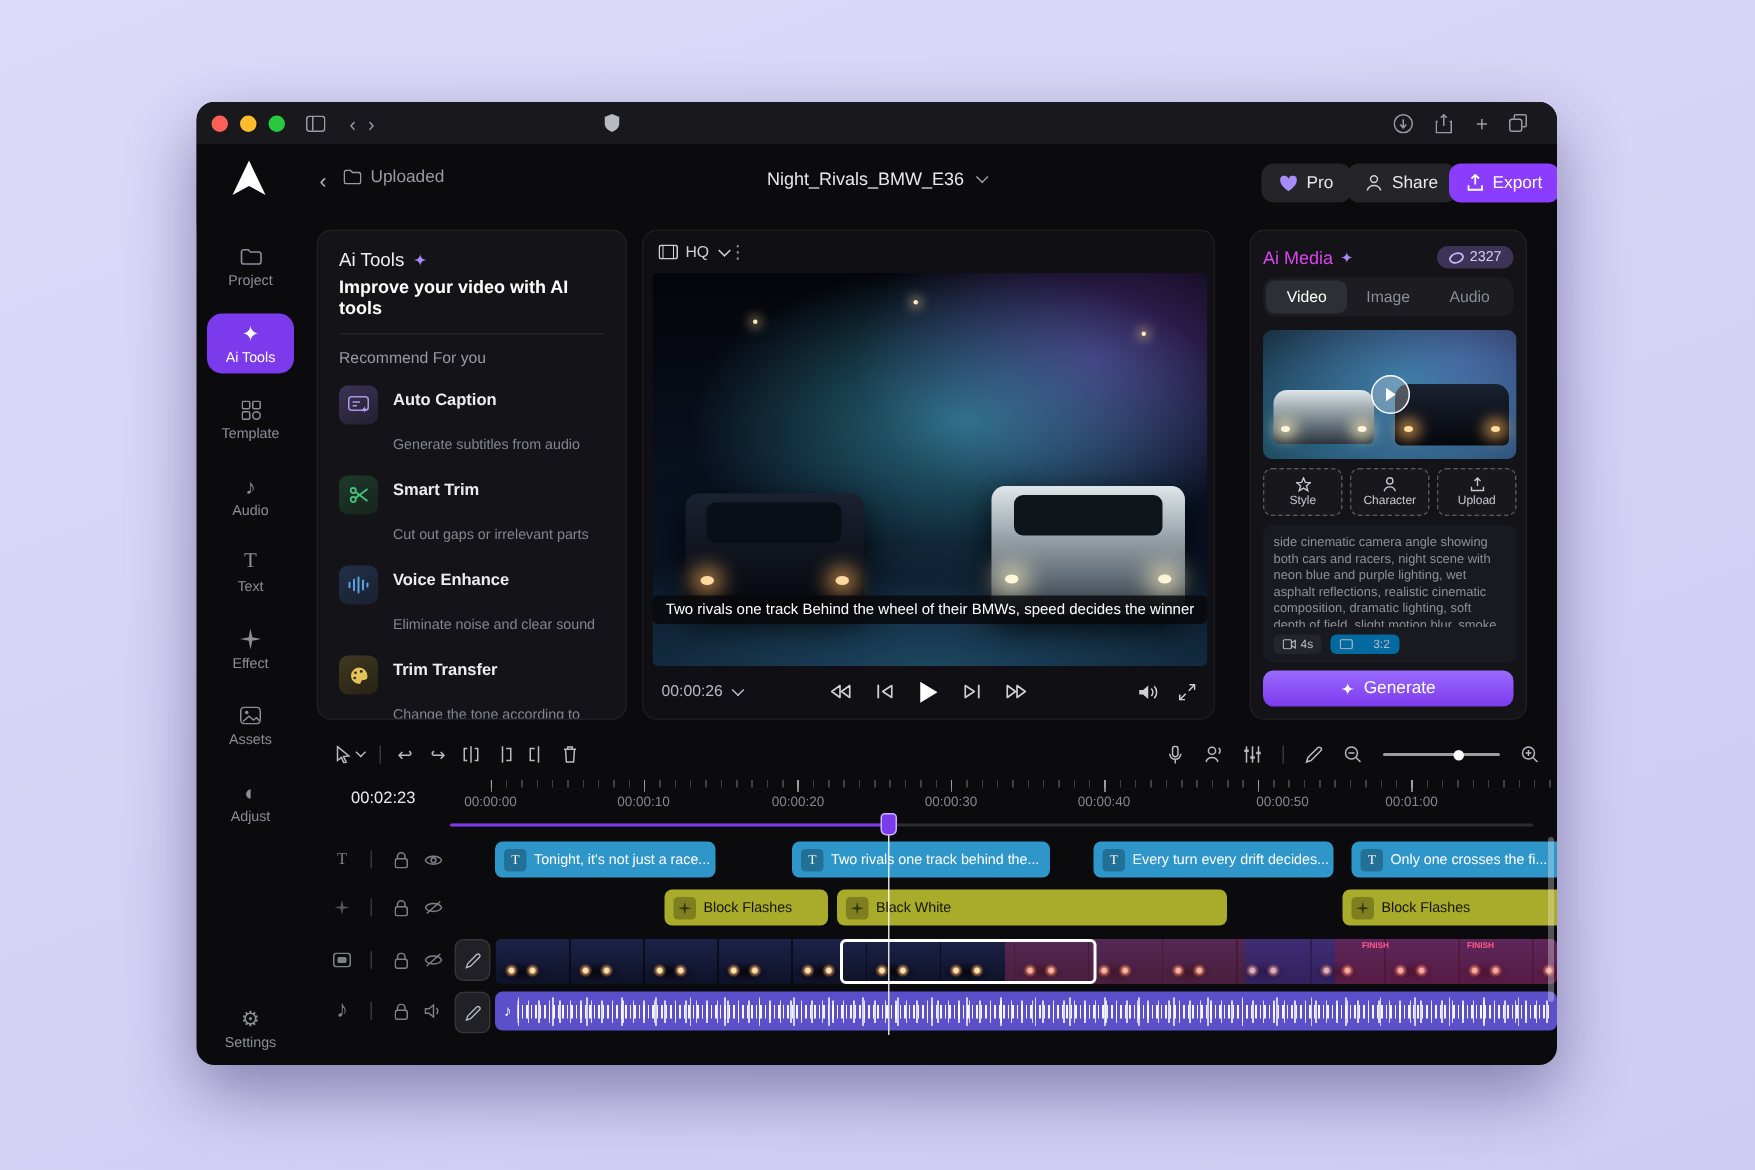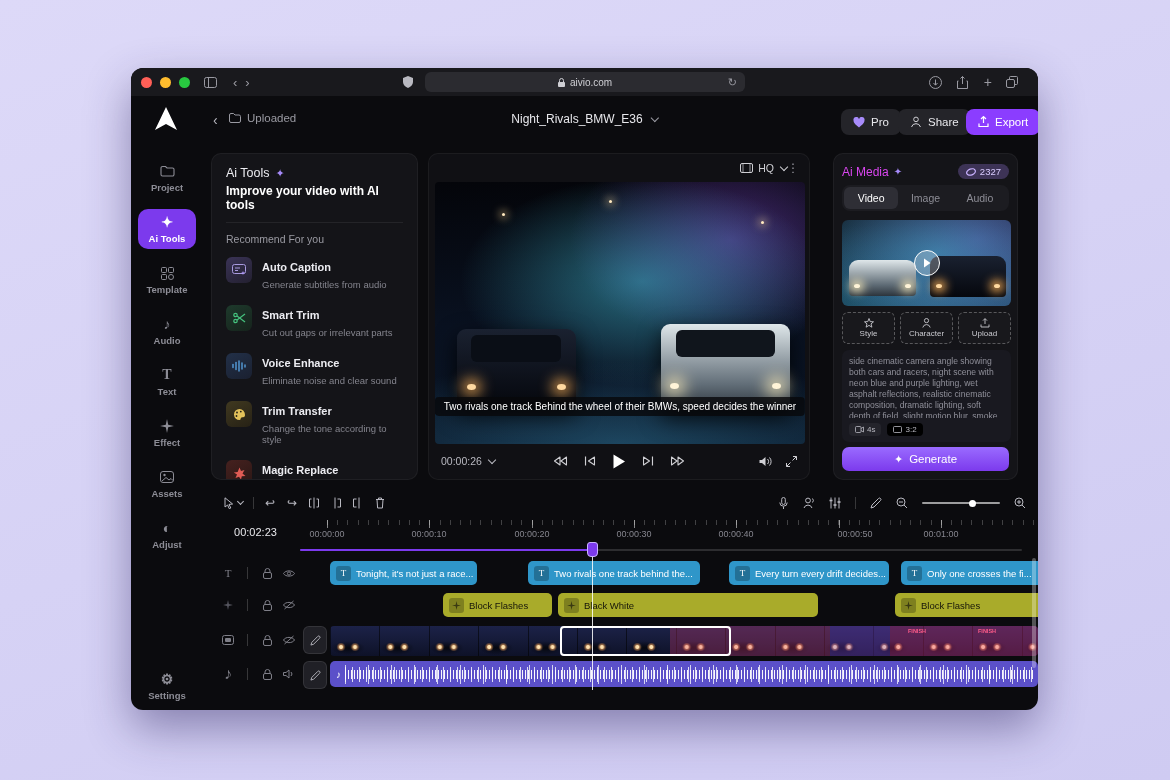--- a/index.html
+++ b/index.html
@@ -11,30 +11,30 @@
   .browser{position:absolute;left:0;top:0;width:907px;height:28px;background:#19191d;display:flex;align-items:center;padding:0 10px;box-sizing:border-box;gap:8px;}
   .tl{width:11px;height:11px;border-radius:50%;}
   .chromeic{color:#9a9aa2;font-size:13px;line-height:1;}
   .urlbar{position:absolute;left:294px;top:4px;width:320px;height:20px;background:#2b2b30;border-radius:6px;display:flex;align-items:center;justify-content:center;gap:5px;color:#cfcfd4;font-size:10px;}
   
   .appheader{position:absolute;left:0;top:28px;width:907px;height:54px;background:#0b0b0e;}
   .pill{display:inline-flex;align-items:center;gap:6px;background:#242429;color:#e8e8ec;border-radius:8px;height:26px;padding:0 12px;font-size:11.5px;border:none;cursor:pointer;}
   .export{background:#8b3dff;color:#fff;}
   
   .sidebar{position:absolute;left:0;top:82px;width:72px;height:560px;display:flex;flex-direction:column;align-items:center;gap:11px;padding-top:8px;}
-  .sbitem{width:58px;display:flex;flex-direction:column;align-items:center;gap:3px;color:#8d8d96;font-size:9.5px;cursor:pointer;padding:5px 0;border-radius:10px;font-weight:bold;}
+  .sbitem{width:58px;display:flex;flex-direction:column;align-items:center;gap:3px;color:#8d8d96;font-size:9.5px;cursor:pointer;padding:5px 0;border-radius:10px;}
   .sbitem .sbic{font-size:14px;line-height:1;height:16px;display:flex;align-items:center;}
   .sbactive{background:#7c3aed;color:#fff;}
   
   .panel{position:absolute;background:#141418;border:1px solid rgba(255,255,255,.05);border-radius:10px;box-sizing:border-box;}
   
   .tool{display:flex;gap:10px;align-items:flex-start;margin:0 0 15px 0;cursor:pointer;}
   .tooltile{width:26px;height:26px;border-radius:6px;flex:none;display:flex;align-items:center;justify-content:center;}
   .toolname{color:#ececf1;font-size:11px;font-weight:bold;}
-  .tooldesc{color:#84848d;font-size:9.5px;margin-top:4px;}
+  .tooldesc{color:#84848d;font-size:9.5px;margin-top:16px;}
   
   .chev{display:inline-block;width:5px;height:5px;border-right:1.4px solid currentColor;border-bottom:1.4px solid currentColor;transform:rotate(45deg);margin-left:2px;margin-top:-3px;}
   
   .scene{position:absolute;overflow:hidden;background:
     radial-gradient(ellipse 260px 150px at 56% 38%,rgba(70,200,225,.5),transparent 70%),
     radial-gradient(ellipse 230px 150px at 80% 22%,rgba(140,80,225,.45),transparent 70%),
     radial-gradient(ellipse 420px 110px at 50% 100%,rgba(60,150,190,.38),transparent 75%),
     linear-gradient(180deg,#04050a 0%,#091120 55%,#0a1526 100%);}
   .car{position:absolute;border-radius:9px 9px 4px 4px;}
   .lamp{position:absolute;width:3px;height:3px;border-radius:50%;background:#ffe9c0;box-shadow:0 0 8px 2px rgba(255,220,150,.7);}
@@ -89,28 +89,20 @@
             <line x1="4.5" y1="1" x2="4.5" y2="10" stroke="#9a9aa2"></line>
           </svg>
         </span>
     <span class="chromeic" style="margin-left:8px">‹</span>
     <span class="chromeic">›</span>
     <span class="chromeic" style="position:absolute;left:272px">
           <svg width="10" height="12" viewBox="0 0 10 12">
             <path d="M5 0 L10 2 V6 C10 9 7.5 11 5 12 C2.5 11 0 9 0 6 V2 Z" fill="#b9b9c1"></path>
           </svg>
         </span>
-    <div class="urlbar">
-      <svg width="7" height="9" viewBox="0 0 7 9">
-            <rect x="0" y="4" width="7" height="5" rx="1" fill="#cfcfd4"></rect>
-            <path d="M1.5 4 V2.5 A2 2 0 0 1 5.5 2.5 V4" fill="none" stroke="#cfcfd4"></path>
-          </svg>
-      <span>aivio.com</span>
-      <span style="position:absolute;right:8px;font-size:11px;color:#9a9aa2">↻</span>
-    </div>
     <span class="chromeic" style="position:absolute;right:96px">
           <svg width="13" height="13" viewBox="0 0 13 13">
             <circle cx="6.5" cy="6.5" r="6" fill="none" stroke="#9a9aa2"></circle>
             <path d="M6.5 3.5 V9 M4.5 7 L6.5 9.2 L8.5 7" fill="none" stroke="#9a9aa2"></path>
           </svg>
         </span>
     <span class="chromeic" style="position:absolute;right:70px">
           <svg width="11" height="13" viewBox="0 0 11 13">
             <path d="M1.5 5 H0.5 V12.5 H10.5 V5 H9.5" fill="none" stroke="#9a9aa2"></path>
             <path d="M5.5 0.5 V8 M3.5 2.5 L5.5 0.5 L7.5 2.5" fill="none" stroke="#9a9aa2"></path>
@@ -288,21 +280,21 @@
                 <path d="M6.5 0.5 L8 4 L11.5 3 L9.5 6.5 L12.5 9 L8.8 9.2 L8 12.5 L6 9.8 L2.5 11 L4 7.5 L0.8 5.5 L4.6 5 Z" fill="#e05c55"></path>
               </svg>
             </span>
         <span><span class="toolname">Magic Replace</span><div class="tooldesc">Change background using AI</div></span>
       </div>
 
     </div>
   </div>
 
   <div class="panel" style="left:297px;top:85px;width:382px;height:327px;background:#101014">
-    <div class="row" style="height:28px;padding:0 10px;justify-content:flex-end">
+    <div class="row" style="height:28px;padding:0 10px;justify-content:flex-start">
       <div class="row" style="gap:5px;color:#cfcfd4;font-size:10.5px;cursor:pointer">
         <svg width="13" height="10" viewBox="0 0 13 10">
               <rect x="0.5" y="0.5" width="12" height="9" rx="1.5" fill="none" stroke="#cfcfd4"></rect>
               <line x1="3" y1="0.5" x2="3" y2="9.5" stroke="#cfcfd4" stroke-width="0.7"></line>
               <line x1="10" y1="0.5" x2="10" y2="9.5" stroke="#cfcfd4" stroke-width="0.7"></line>
             </svg>
         <span>HQ</span>
         <span class="chev"></span>
       </div>
       <span style="color:#9a9aa2;font-size:12px;cursor:pointer">⋮</span>
@@ -430,21 +422,21 @@
     <div style="position:absolute;left:8px;top:196px;width:169px;height:92px;background:#191920;border-radius:7px;padding:6px 7px;box-sizing:border-box">
       <div style="color:#8f8f99;font-size:8.6px;line-height:1.28;height:62px;overflow:hidden">side cinematic camera angle showing both cars and racers, night scene with neon blue and purple lighting, wet asphalt reflections, realistic cinematic composition, dramatic lighting, soft depth of field, slight motion blur, smoke and dust billowing behind the cars as the engines rev, 16:9 aspect ratio, same tonal color style</div>
       <div class="row" style="gap:6px;margin-top:5px">
         <span class="row" style="gap:3px;background:#24242b;border-radius:4px;padding:2px 6px;color:#b9b9c1;font-size:8px;cursor:pointer">
           <svg width="9" height="7" viewBox="0 0 9 7">
                 <rect x="0.5" y="0.5" width="5.5" height="6" rx="1" fill="none" stroke="#b9b9c1" stroke-width="0.8"></rect>
                 <path d="M6 2.5 L8.5 1 V6 L6 4.5" fill="none" stroke="#b9b9c1" stroke-width="0.8"></path>
               </svg>
           <span>4s</span>
         </span>
-        <span class="row" style="gap:3px;background:#000000;border-radius:4px;padding:2px 6px;color:#b9b9c1;font-size:8px;cursor:pointer">
+        <span class="row" style="gap:13px;background:#0369a1;border-radius:4px;padding:2px 6px;color:#b9b9c1;font-size:8px;cursor:pointer">
           <svg width="9" height="7" viewBox="0 0 9 7">
                 <rect x="0.5" y="0.5" width="8" height="6" rx="1" fill="none" stroke="#b9b9c1" stroke-width="0.8"></rect>
               </svg>
           <span>3:2</span>
         </span>
       </div>
     </div>
     <button class="genbtn">
       <span style="font-size:11px">✦</span>
       <span>Generate</span>

